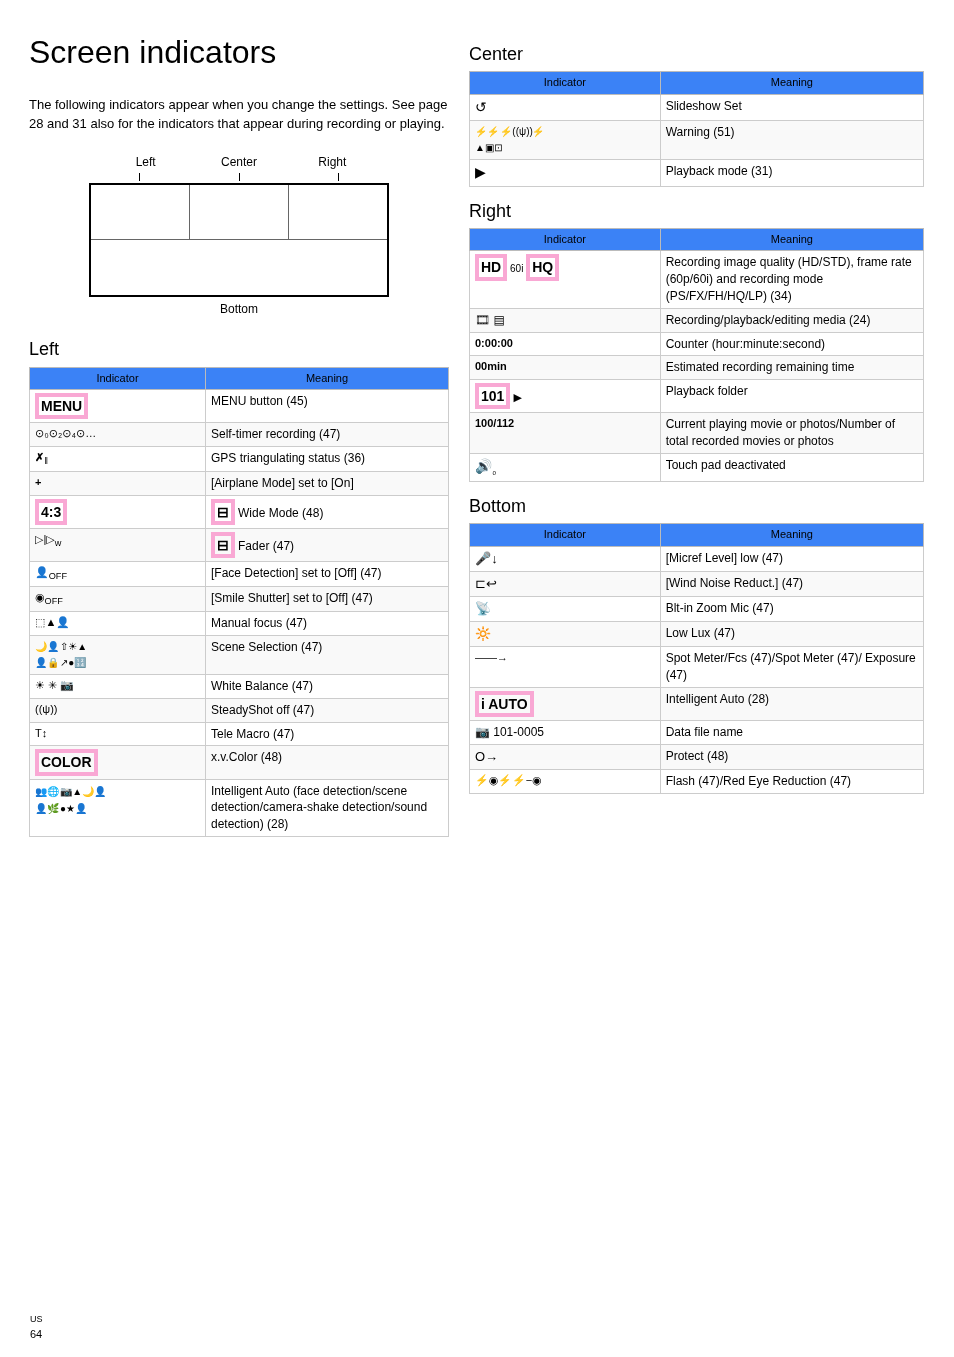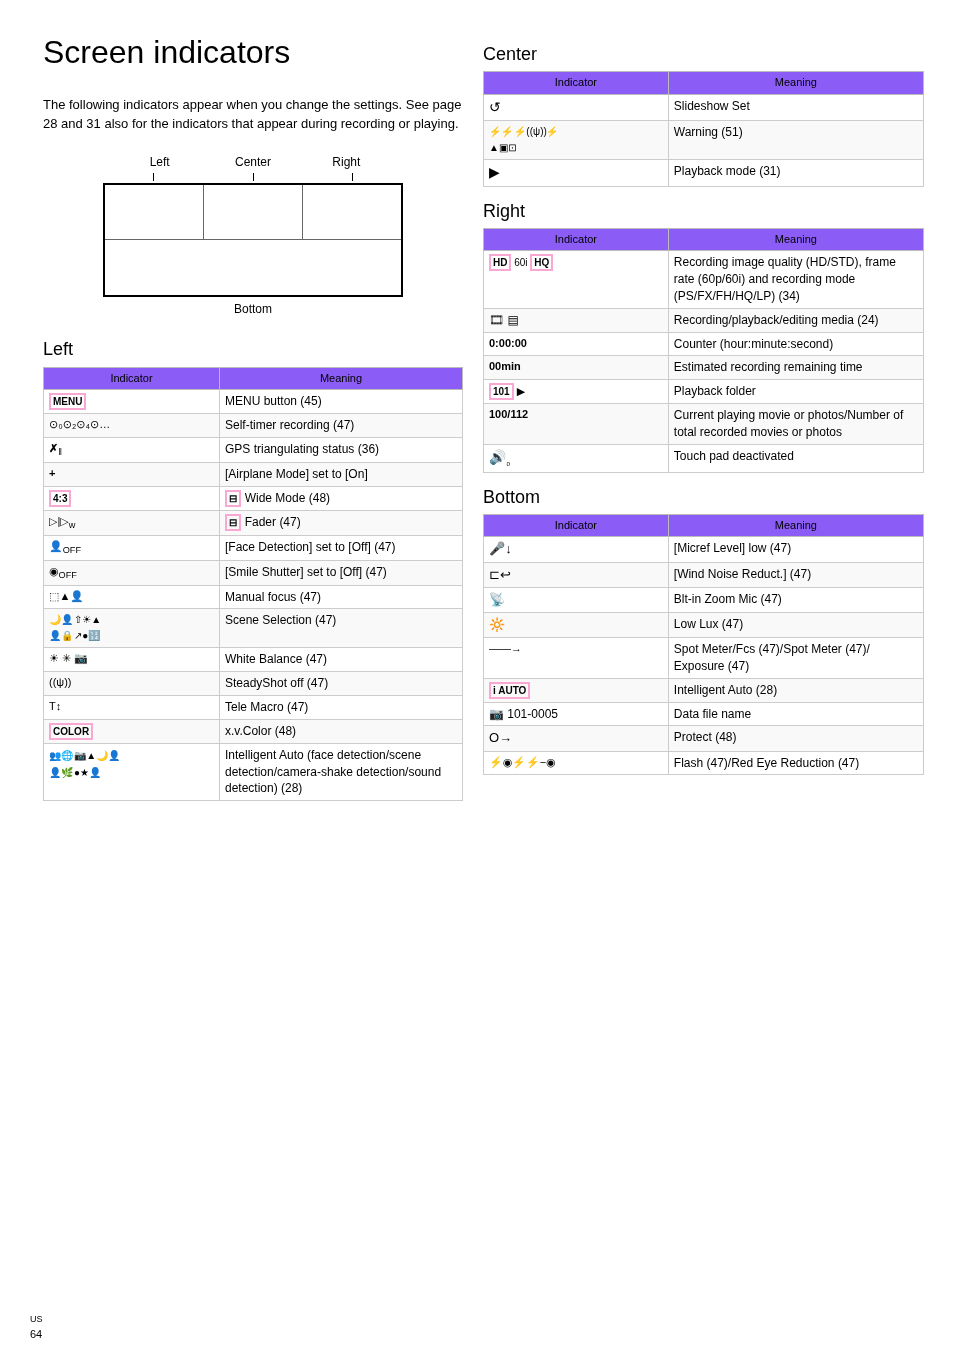--- a/index.html
+++ b/index.html
@@ -6,21 +6,21 @@
     body {
       font-family: Arial, sans-serif;
       background: #fff;
       color: #000;
       width: 954px;
       min-height: 1357px;
       font-size: 13px;
       line-height: 1.4;
     }
     .page {
-      padding: 30px 30px 30px 43px;
+      padding: 30px 30px 30px 29px;
       display: flex;
       gap: 20px;
     }
     .left-col {
       width: 420px;
       flex-shrink: 0;
     }
     .right-col {
       flex: 1;
     }
@@ -47,21 +47,21 @@
       border-bottom: none;
     }
     
     table {
       width: 100%;
       border-collapse: collapse;
       font-size: 12px;
       margin-bottom: 10px;
     }
     table thead tr {
-      background: #8b5cf6;
+      background: #3b82f6;
     }
     table thead th {
       padding: 3px 5px;
       font-weight: normal;
       border: 1px solid #bbb;
       font-size: 11px;
     }
     table tbody td {
       padding: 3px 5px;
       border: 1px solid #ccc;
@@ -88,23 +88,23 @@
       font-size: 11px;
       position: absolute;
       bottom: 15px;
       left: 30px;
     }
     .us-label {
       font-size: 9px;
     }
     .outline-box {
       display: inline-block;
-      border: 2px solid #f9a8d4;
+      border: 4px solid #f9a8d4;
       padding: 0 2px;
-      font-size: 10px;
+      font-size: 14px;
       font-weight: bold;
       line-height: 1.3;
     }
   </style>
 </head>
 <body>
 
 <div class="page">
 
   <div class="left-col">

